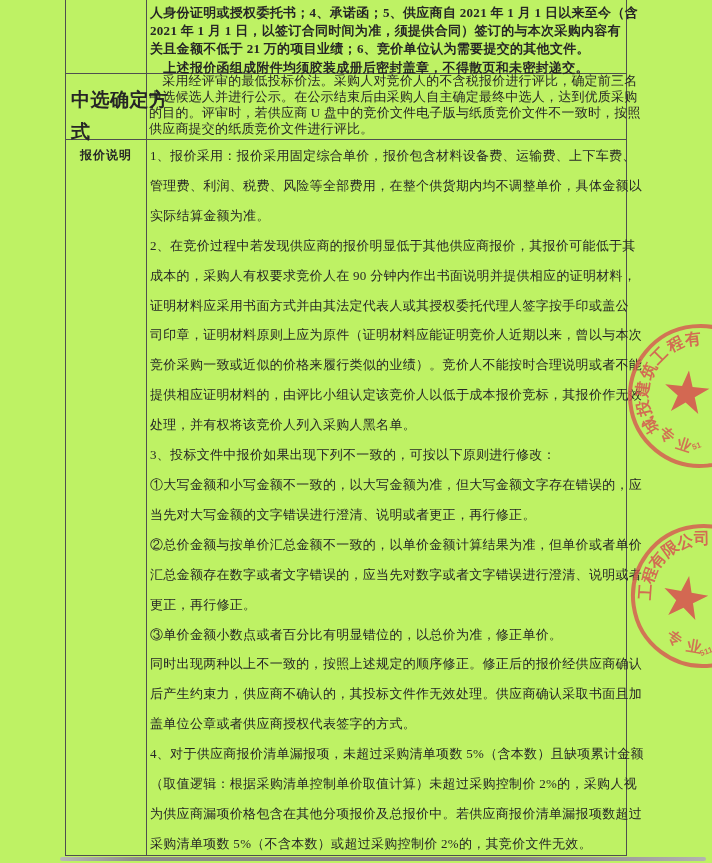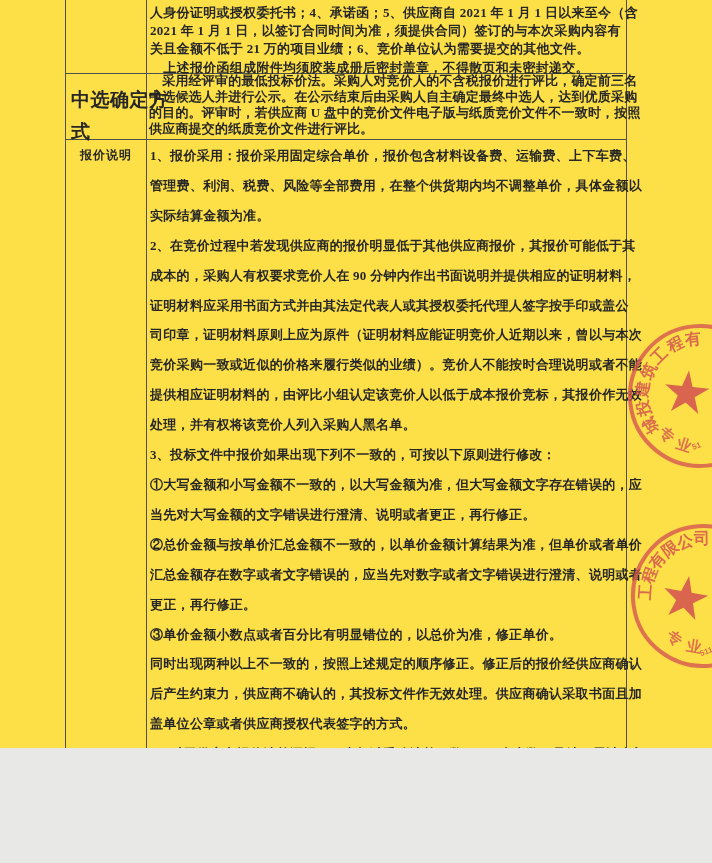--- a/index.html
+++ b/index.html
@@ -1,35 +1,35 @@
 <!DOCTYPE html>
 <html><head>
 <meta charset="utf-8">
 <style>
   html,body{margin:0;padding:0;background:#e8e8e6;}
   .page{
     position:relative;
-    width:712px;height:748px;
-    background:#fde047;
+    width:712px;height:863px;
+    background:#bef264;
     overflow:hidden;
     font-family:"Liberation Serif","DejaVu Serif",serif;
     color:#262626;
   }
   
   .vline,.hline{position:absolute;background:#4f4f4f;}
   .vline{width:1px;}
   .hline{height:1px;}
   .v-left  {left:65px; top:0; height:856px;}
   .v-col   {left:146px;top:0; height:856px;}
   .v-right {left:626px;top:0; height:856px;}
   .h-row1  {left:65px; top:73px; width:562px;}
   .h-row2  {left:65px; top:139px;width:562px;}
   .h-bot   {left:65px; top:855px;width:562px;}
 
-  .cell{position:absolute;white-space:pre;font-weight:bold;}
+  .cell{position:absolute;white-space:pre;}
   .r1-content{
     left:150px;top:4px;width:478px;
     font-size:13px;line-height:18.2px;font-weight:bold;letter-spacing:.3px;
   }
   .r2-header{
     left:66px;top:84px;width:78px;padding-left:5px;
     font-size:19px;line-height:32px;font-weight:bold;letter-spacing:.5px;
   }
   .r2-content{
     left:149px;top:73px;width:478px;

